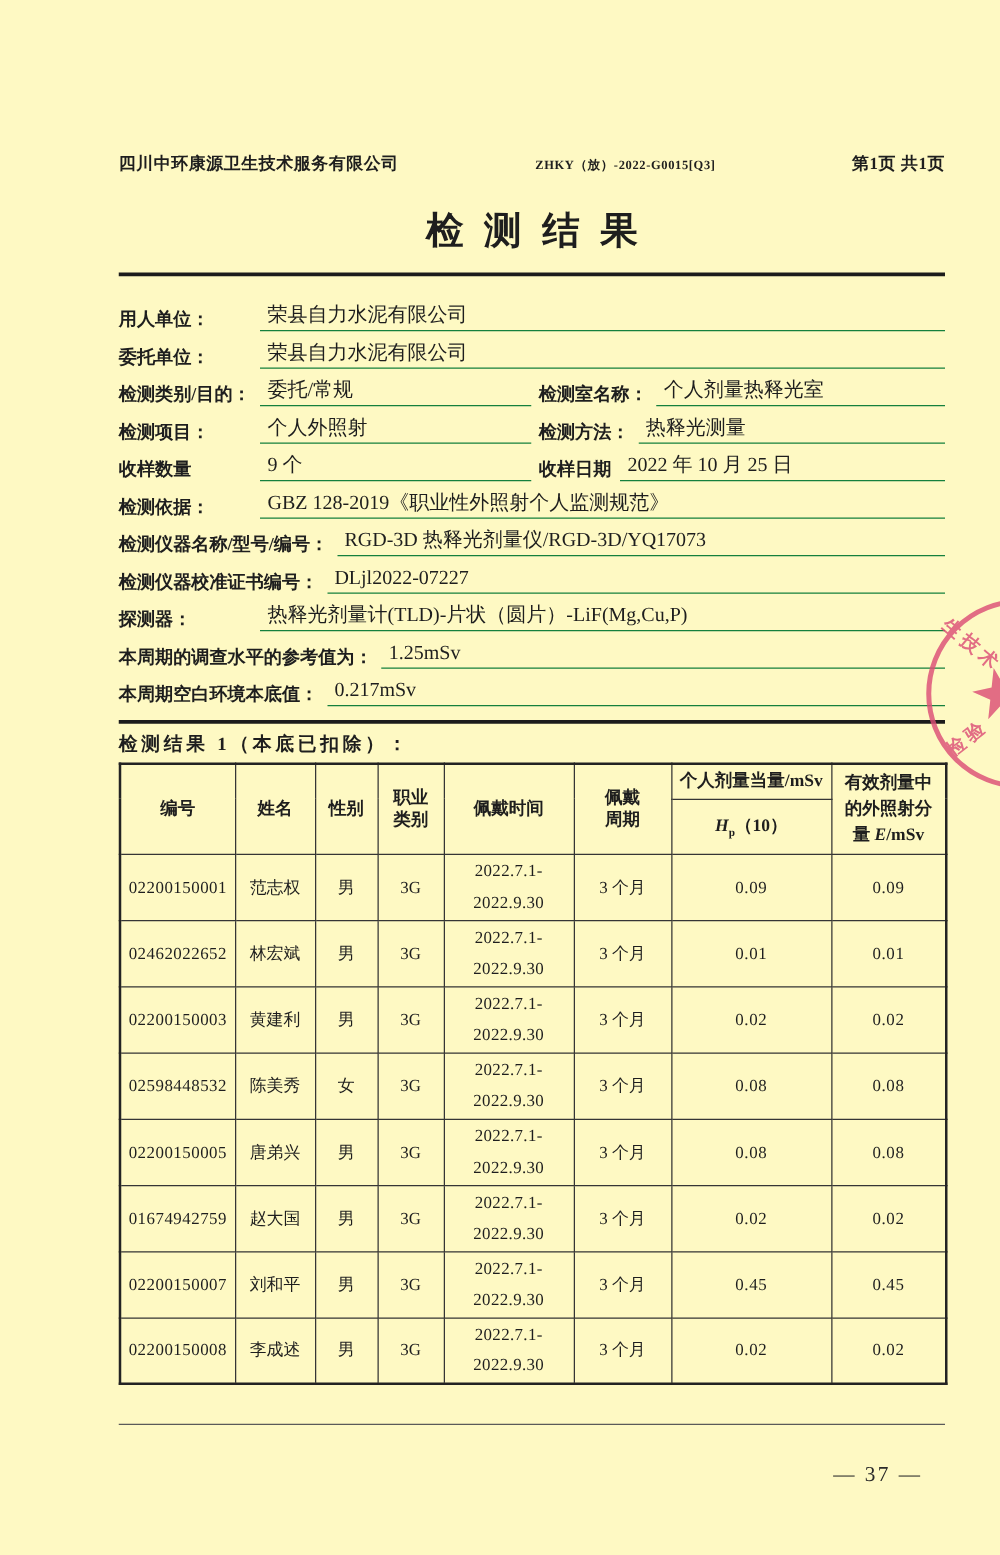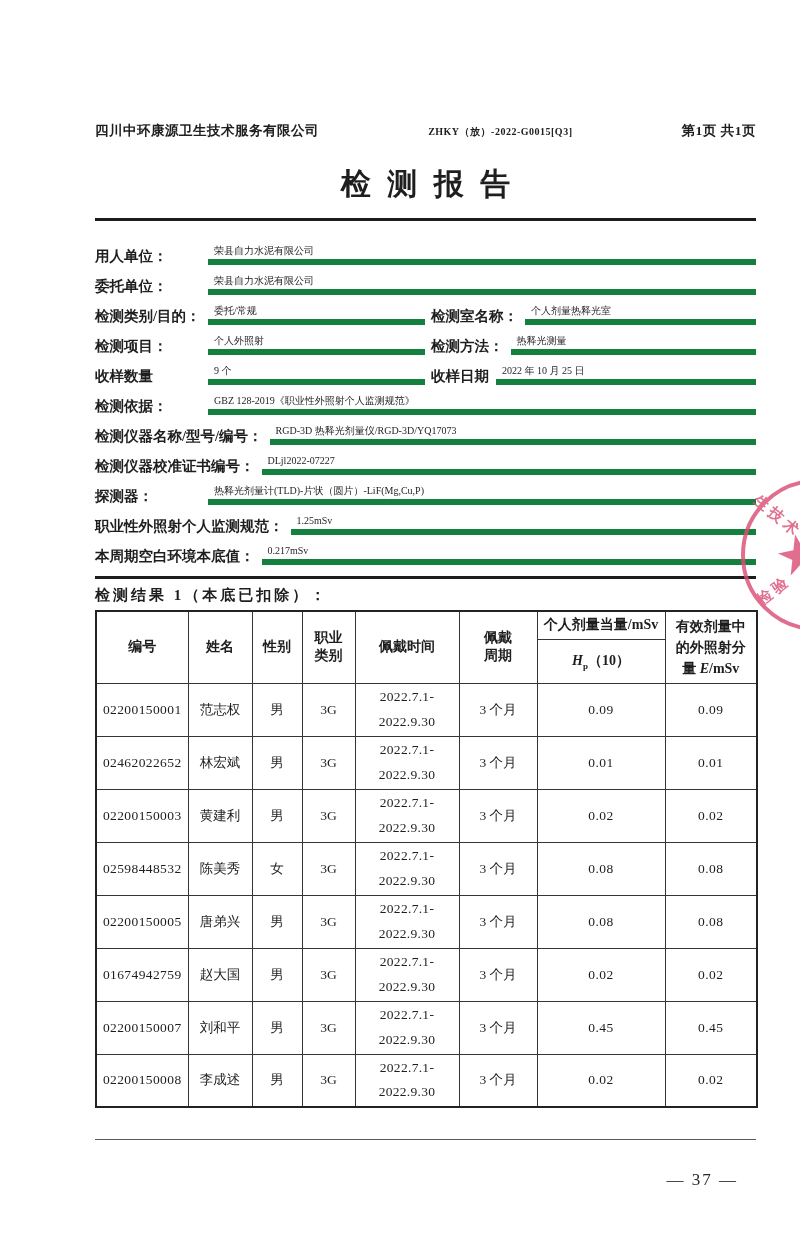--- a/index.html
+++ b/index.html
@@ -1,19 +1,19 @@
 <!DOCTYPE html>
 <html><head>
 <meta charset="utf-8">
 <style>
   * { margin:0; padding:0; box-sizing:border-box; }
   html,body { background:#e8e8e8; }
   .page {
     position:relative; width:800px; height:1244px; margin:0 auto;
-    background:#ffffff; color:#1e1e1e; overflow:hidden;
+    background:#fef9c3; color:#1e1e1e; overflow:hidden;
     font-family:"Liberation Serif","DejaVu Serif",serif;
   }
   .content { width:661px; margin-left:95px; }
 
   
   .doc-header {
     display:flex; justify-content:space-between; align-items:baseline;
     padding-top:122px; font-size:13.5px; font-weight:bold; letter-spacing:0.5px;
   }
   .doc-header .mid { font-size:10px; }
@@ -24,21 +24,21 @@
     letter-spacing:0.55em; margin-top:24px; text-indent:0.55em;
   }
   .rule-thick { height:3px; background:#1c1c1c; margin-top:13px; }
 
   
   .form { margin-top:14px; }
   .frow { display:flex; align-items:flex-end; height:30px; }
   .flabel { font-weight:bold; font-size:14.5px; white-space:nowrap; padding-right:7px; line-height:1.2; }
   .flabel.w115 { min-width:113px; }
   .fvalue {
-    flex:1; border-bottom:6px solid #15803d; font-size:10px;
+    flex:1; border-bottom:1px solid #15803d; font-size:16px;
     padding:0 2px 2px 6px; white-space:nowrap; overflow:hidden; line-height:1.2;
   }
   .fhalf-l { display:flex; align-items:flex-end; width:330px; }
   .fhalf-r { display:flex; align-items:flex-end; flex:1; padding-left:6px; }
 
   
   .rule-thick2 { height:3px; background:#1c1c1c; margin-top:11px; }
   .section-title { font-size:15px; font-weight:bold; letter-spacing:3px; margin-top:7px; }
 
   table.results { border-collapse:collapse; width:661px; margin-top:5px; table-layout:fixed; border:2px solid #232323; }
@@ -75,21 +75,21 @@
 
 <div class="page">
   <div class="content">
 
     <div class="doc-header">
       <span>四川中环康源卫生技术服务有限公司</span>
       <span class="mid">ZHKY（放）-2022-G0015[Q3]</span>
       <span>第1页 共1页</span>
     </div>
 
-    <div class="doc-title">检测报告</div>
+    <div class="doc-title">检测结果</div>
     <div class="rule-thick"></div>
 
     <div class="form">
       <div class="frow">
         <span class="flabel w115">用人单位：</span>
         <span class="fvalue">荣县自力水泥有限公司</span>
       </div>
       <div class="frow">
         <span class="flabel w115">委托单位：</span>
         <span class="fvalue">荣县自力水泥有限公司</span>
@@ -134,21 +134,21 @@
       </div>
       <div class="frow">
         <span class="flabel">检测仪器校准证书编号：</span>
         <span class="fvalue">DLjl2022-07227</span>
       </div>
       <div class="frow">
         <span class="flabel w115">探测器：</span>
         <span class="fvalue">热释光剂量计(TLD)-片状（圆片）-LiF(Mg,Cu,P)</span>
       </div>
       <div class="frow">
-        <span class="flabel">职业性外照射个人监测规范：</span>
+        <span class="flabel">本周期的调查水平的参考值为：</span>
         <span class="fvalue">1.25mSv</span>
       </div>
       <div class="frow">
         <span class="flabel">本周期空白环境本底值：</span>
         <span class="fvalue">0.217mSv</span>
       </div>
     </div>
 
     <div class="rule-thick2"></div>
     <div class="section-title">检测结果 1（本底已扣除）：</div>

